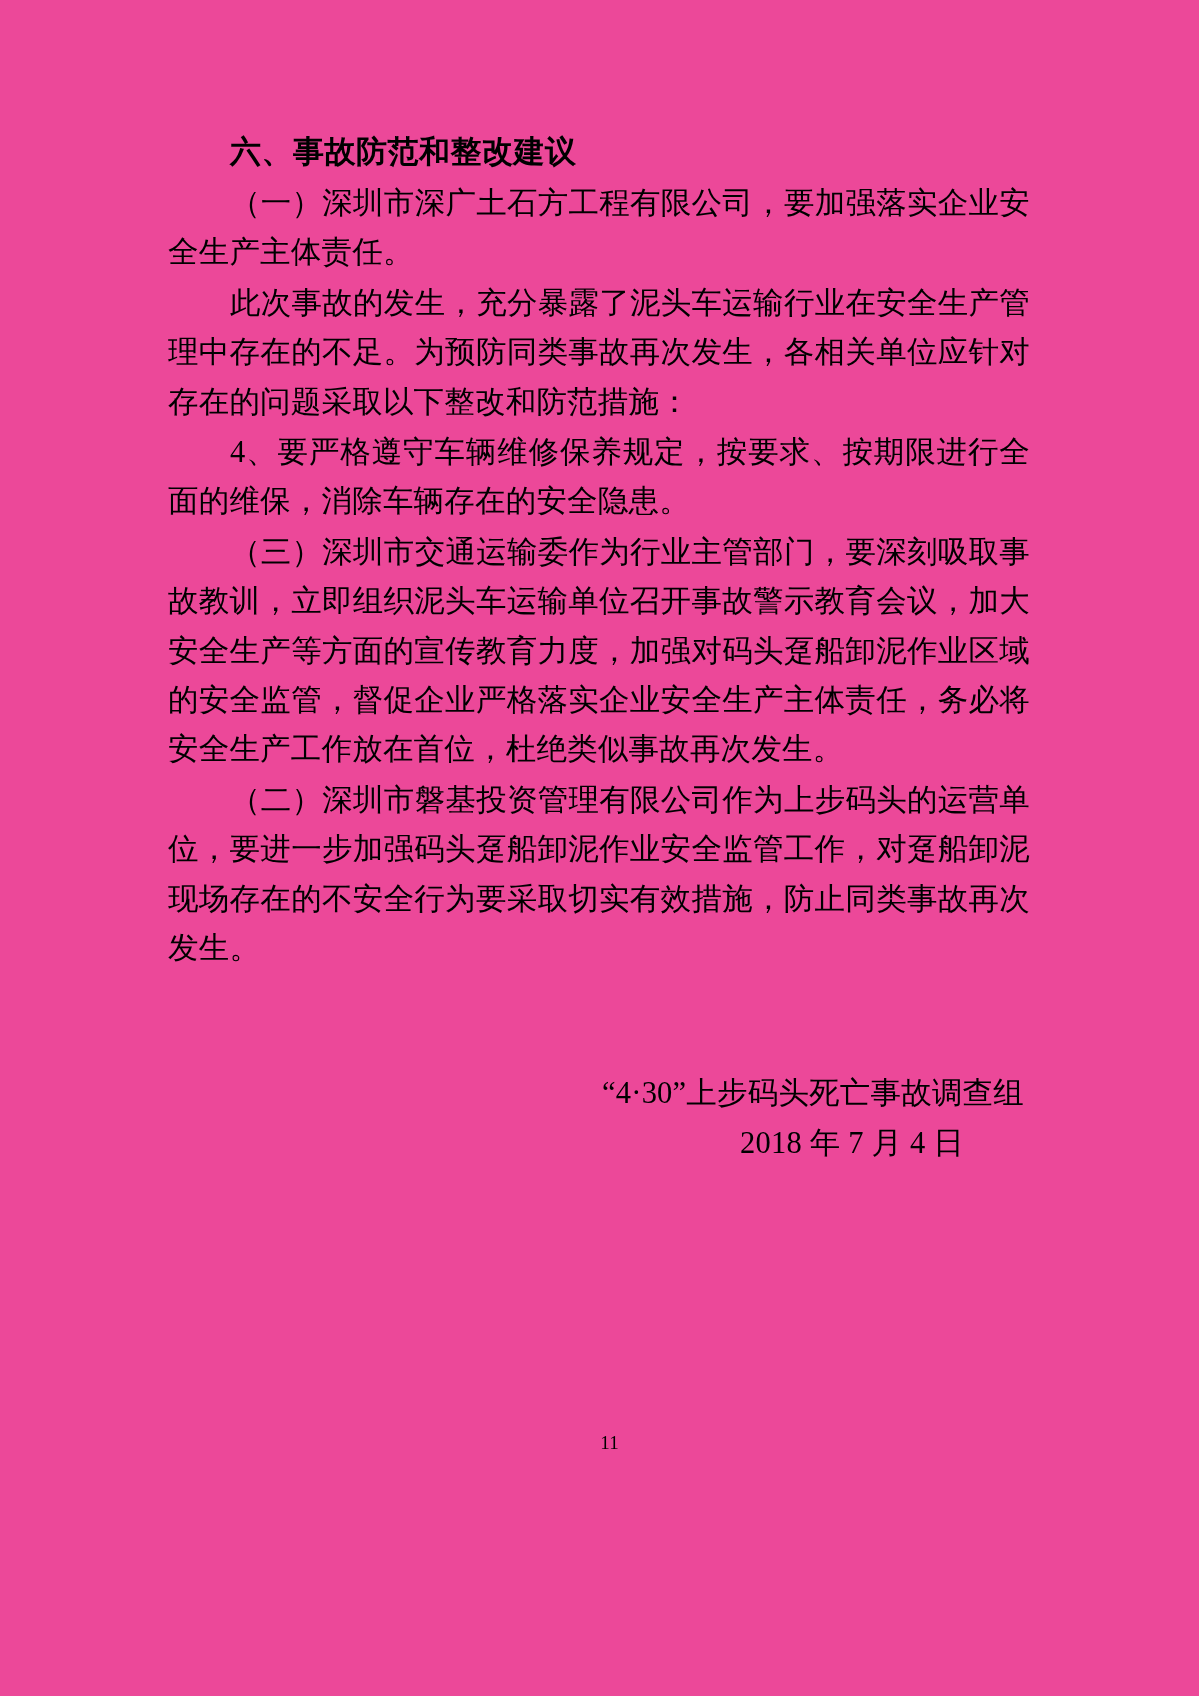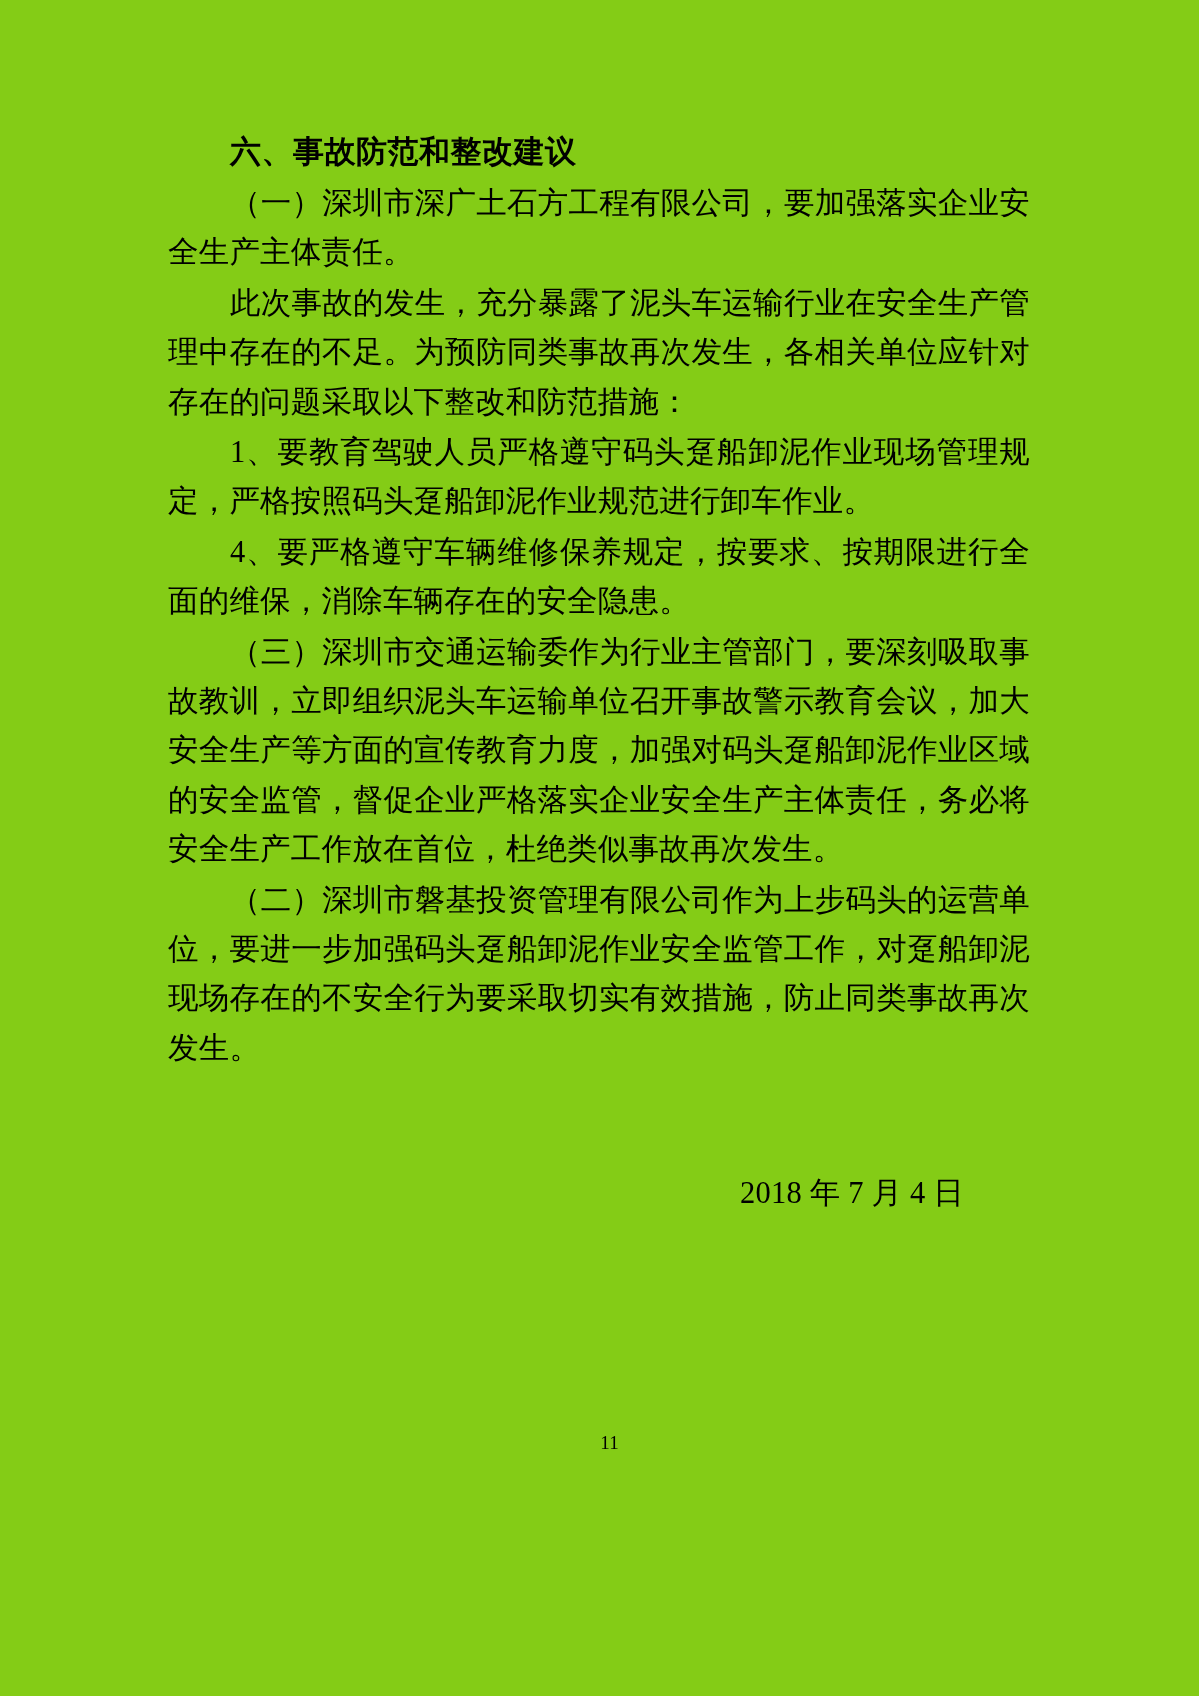--- a/index.html
+++ b/index.html
@@ -4,21 +4,21 @@
 <style>
   html, body {
     margin: 0;
     padding: 0;
     background: #ffffff;
   }
   .page {
     position: relative;
     width: 1199px;
     height: 1696px;
-    background: #84cc16;
+    background: #ec4899;
     margin: 0 auto;
     font-family: "Liberation Serif", "DejaVu Serif", serif;
     color: #000000;
     box-sizing: border-box;
   }
   .content {
     position: absolute;
     left: 168px;
     top: 130px;
     width: 862px;
@@ -79,29 +79,29 @@
 <div class="page">
 
   <div class="content">
 
     <h2 class="section-heading">六、事故防范和整改建议</h2>
 
     <p class="para">（一）深圳市深广土石方工程有限公司，要加强落实企业安全生产主体责任。</p>
 
     <p class="para">此次事故的发生，充分暴露了泥头车运输行业在安全生产管理中存在的不足。为预防同类事故再次发生，各相关单位应针对存在的问题采取以下整改和防范措施：</p>
 
-    <p class="para">1、要教育驾驶人员严格遵守码头趸船卸泥作业现场管理规定，严格按照码头趸船卸泥作业规范进行卸车作业。</p>
 
     <p class="para">4、要严格遵守车辆维修保养规定，按要求、按期限进行全面的维保，消除车辆存在的安全隐患。</p>
 
     <p class="para">（三）深圳市交通运输委作为行业主管部门，要深刻吸取事故教训，立即组织泥头车运输单位召开事故警示教育会议，加大安全生产等方面的宣传教育力度，加强对码头趸船卸泥作业区域的安全监管，督促企业严格落实企业安全生产主体责任，务必将安全生产工作放在首位，杜绝类似事故再次发生。</p>
 
     <p class="para">（二）深圳市磐基投资管理有限公司作为上步码头的运营单位，要进一步加强码头趸船卸泥作业安全监管工作，对趸船卸泥现场存在的不安全行为要采取切实有效措施，防止同类事故再次发生。</p>
 
     <div class="signature-block">
+      <span class="sig-line group">“4·30”上步码头死亡事故调查组</span>
       <span class="sig-line date">2018 年 7 月 4 日</span>
     </div>
 
   </div>
 
   <div class="page-number">11</div>
 
 </div>
 
 </body></html>

